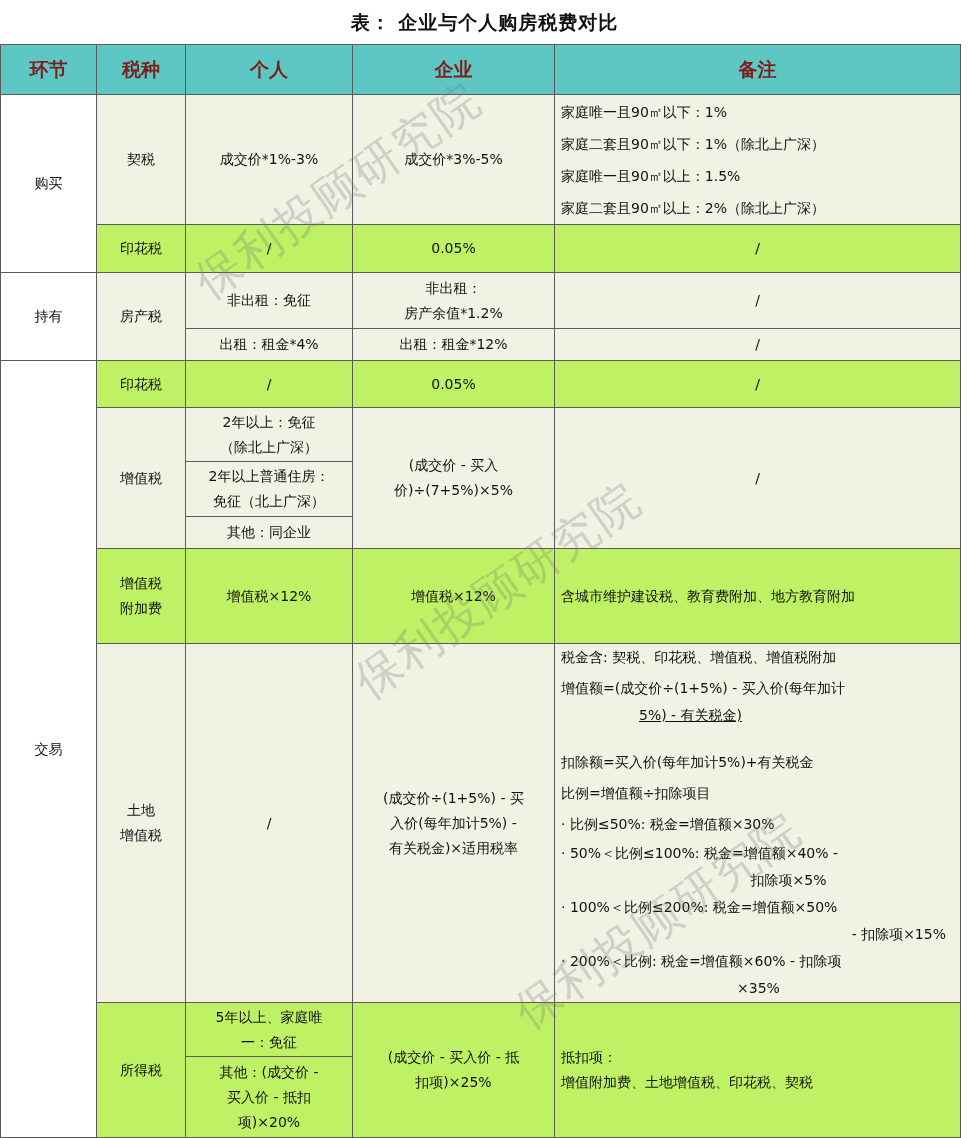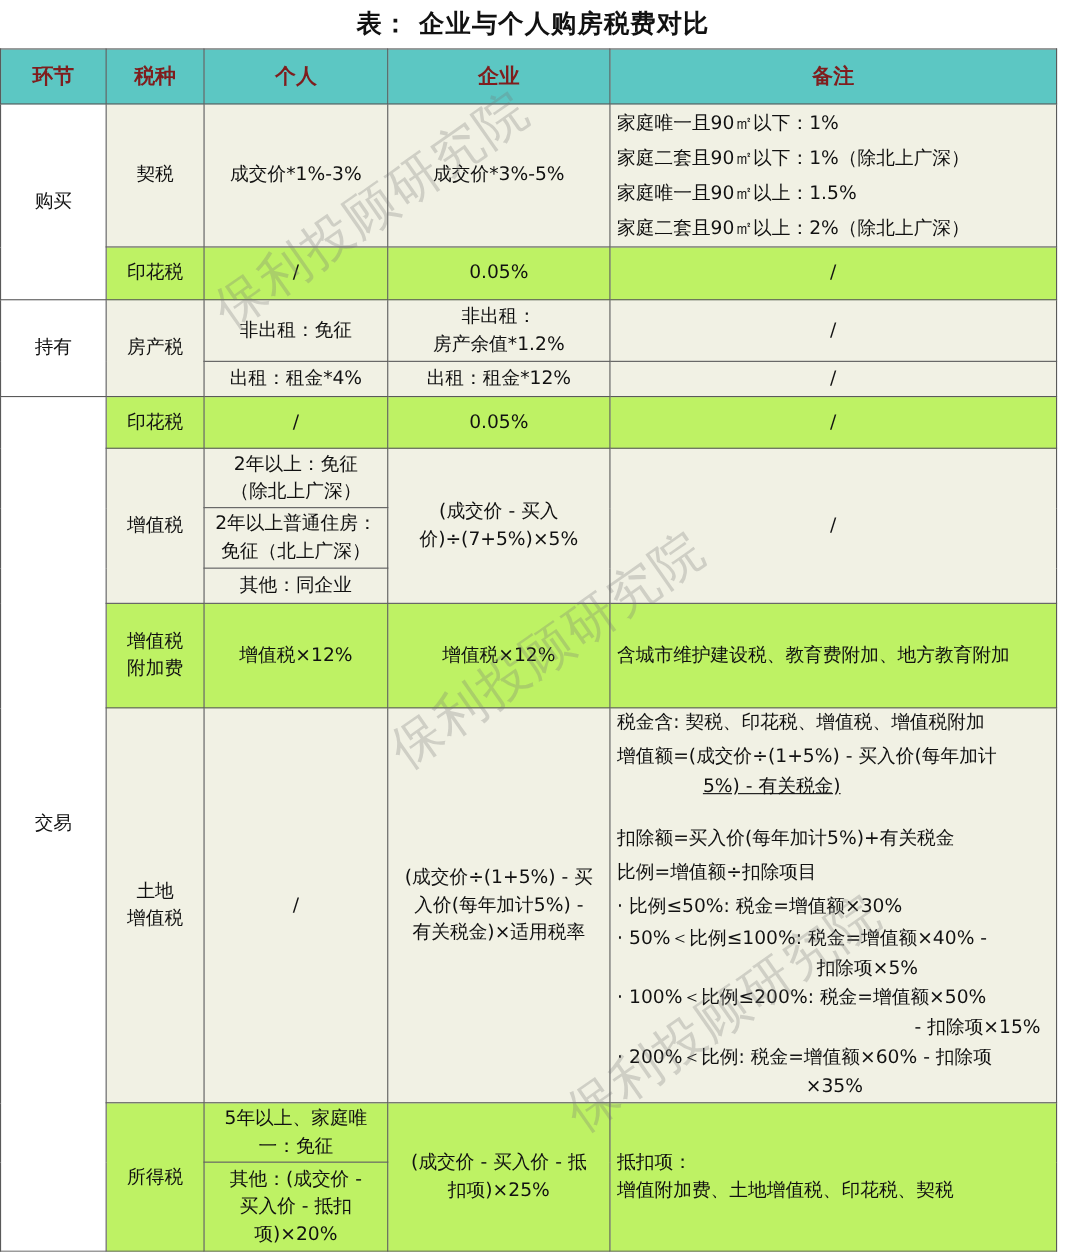--- a/index.html
+++ b/index.html
@@ -1,29 +1,29 @@
 <!DOCTYPE html>
 <html><head>
 <meta charset="utf-8">
 <style>
   * { box-sizing: border-box; margin: 0; padding: 0; }
   html, body { width: 969px; height: 1138px; background: #ffffff; overflow: hidden; }
   body { position: relative; font-family: "DejaVu Sans", "Liberation Sans", sans-serif; color: #111; }
   .title {
     position: absolute; left: 0; top: 6px; width: 969px; height: 32px;
-    text-align: center; font-size: 23px; font-weight: bold; line-height: 32px;
+    text-align: center; font-size: 19px; font-weight: bold; line-height: 32px;
     letter-spacing: 1px;
   }
   .tbl {
     position: absolute; left: 0; top: 44px; width: 960px;
     border-collapse: collapse; table-layout: fixed;
   }
   .tbl td, .tbl th {
     border: 1px solid #5a5a5a; text-align: center; vertical-align: middle;
-    font-size: 17px; line-height: 25px; font-weight: normal; padding: 0 2px;
+    font-size: 14px; line-height: 25px; font-weight: normal; padding: 0 2px;
   }
   .tbl th {
     background: #5cc7c3; color: #7f1d1d; font-weight: bold; font-size: 19px; height: 50px;
   }
   .stage { background: #ffffff; font-weight: bold; font-size: 18px; }
   .cream { background: #f1f1e4; }
   .blue  { background: #bef264; }
   .left  { text-align: left !important; padding-left: 6px !important; }
   .note-line { display: block; }
   .indent { display: block; padding-left: 78px; text-decoration: underline; }

